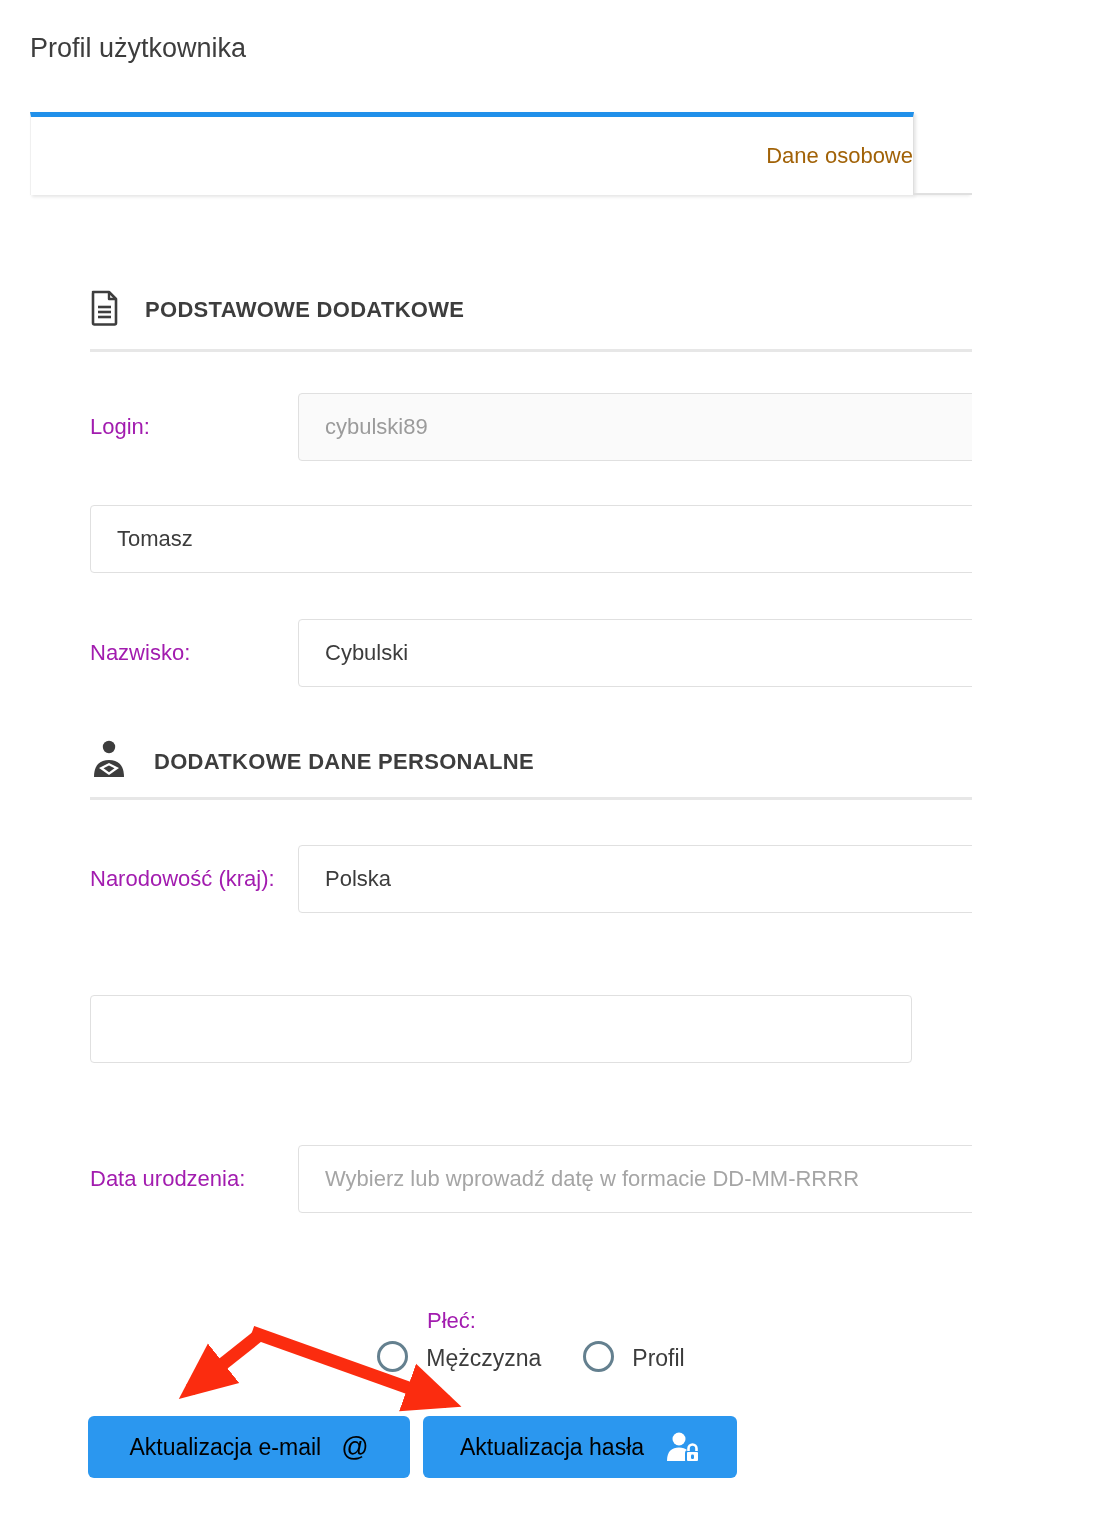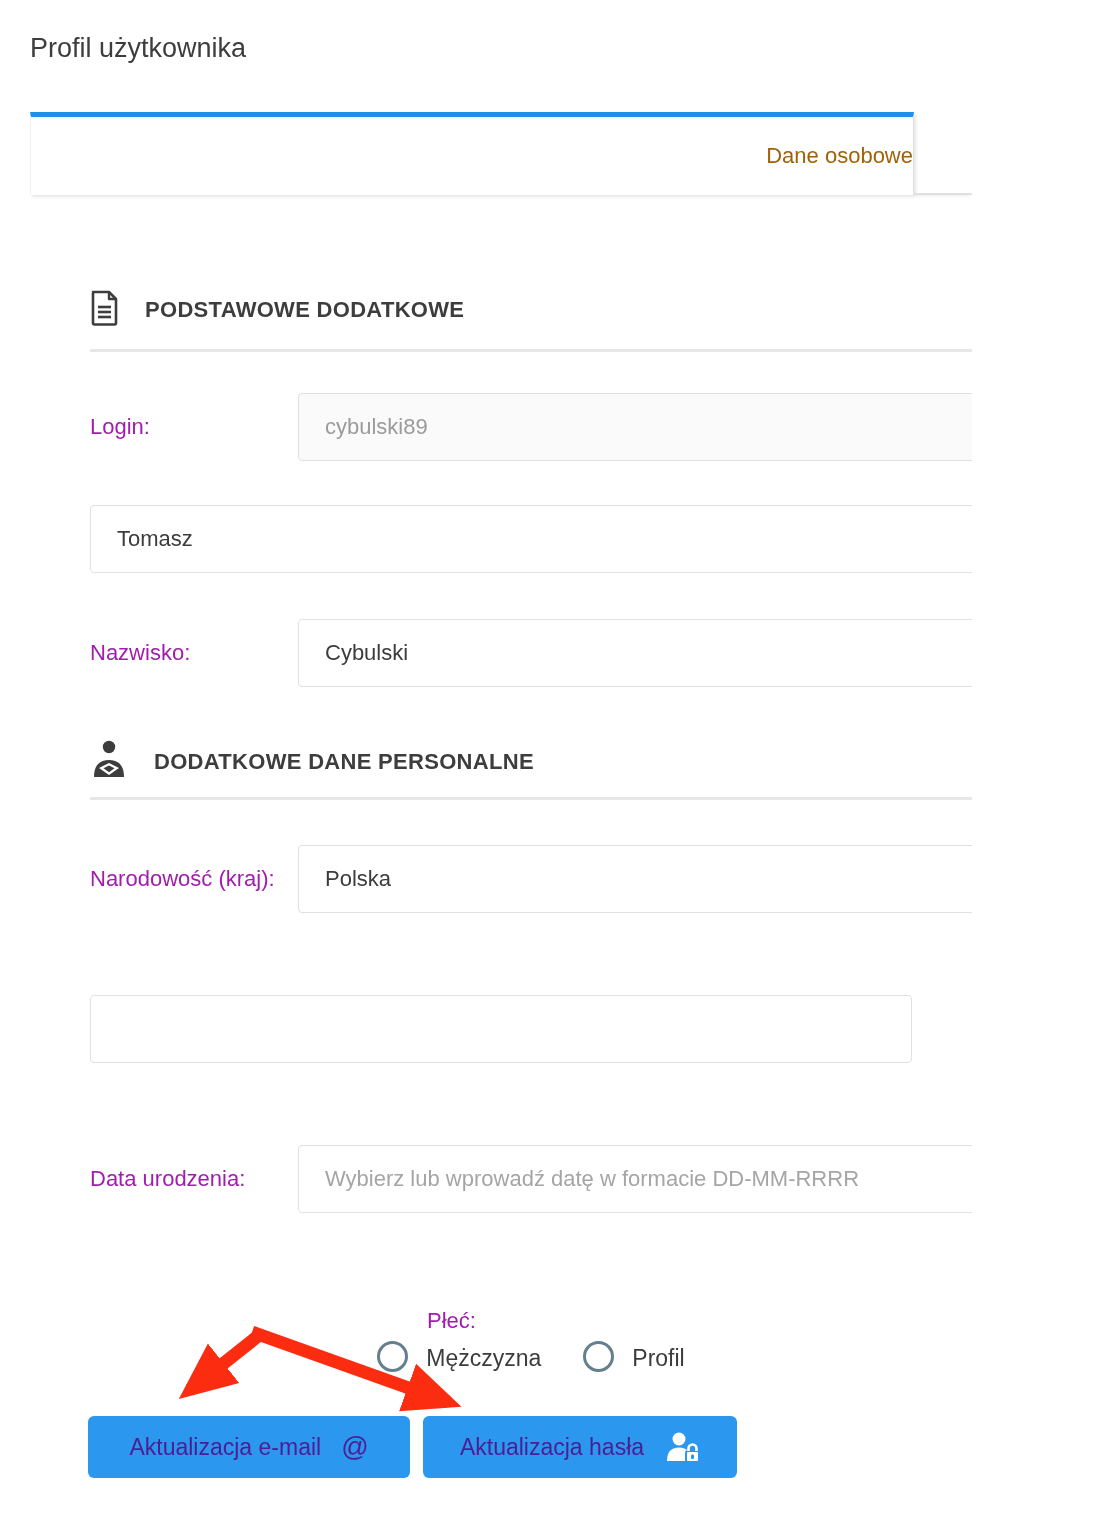--- a/index.html
+++ b/index.html
@@ -48,21 +48,21 @@
   .tall .text-input { flex:none; width:822px; }
 
   .row-gender { margin-top:62px; display:flex; align-items:center; height:42px;flex-direction:column; }
   .gender-options { display:flex; align-items:center; gap:42px; }
   .radio-option { display:flex; align-items:flex-end; gap:18px; cursor:pointer; }
   .radio-circle { width:31px; height:31px; border:3px solid #64808f; border-radius:50%; background:#fff; flex:none; }
   .radio-label { font-size:23px; color:#3c3c3c; }
 
   .button-row { margin-top:73px; display:flex; gap:13px; margin-left:-2px; }
   .btn {
-    height:62px; border:none; border-radius:6px; background:#2b97ef; color:#4c1d95;
+    height:62px; border:none; border-radius:6px; background:#2b97ef; color:#000000;
     font-family:"Liberation Sans","DejaVu Sans",sans-serif; font-size:23px;
     display:inline-flex; align-items:center; justify-content:center; gap:20px;
     padding:0 34px; cursor:pointer;
   }
   .btn .at-glyph { font-size:27px; line-height:1; }
   .btn svg { display:block; }
 
   .arrow-overlay { position:absolute; left:0; top:0; width:1100px; height:1534px; pointer-events:none; z-index:10; }
 
   .icon-svg { display:block; }

